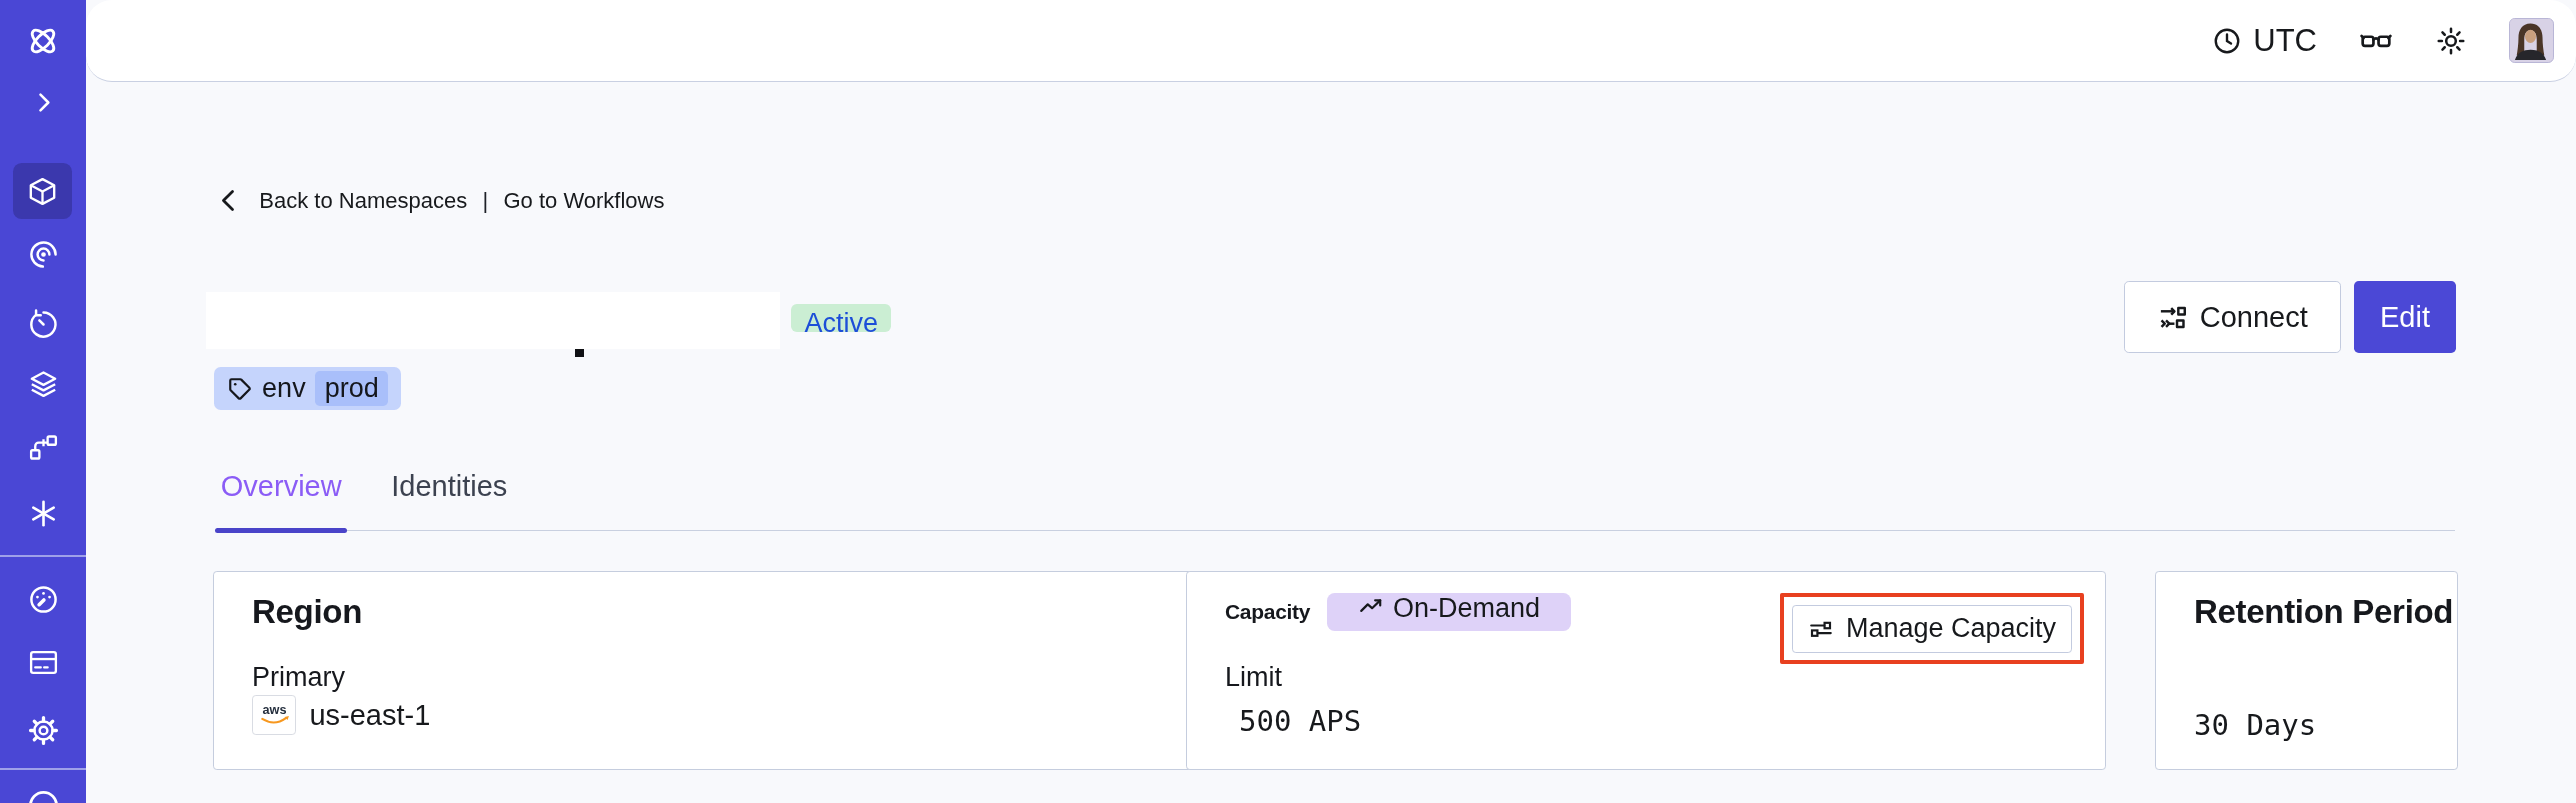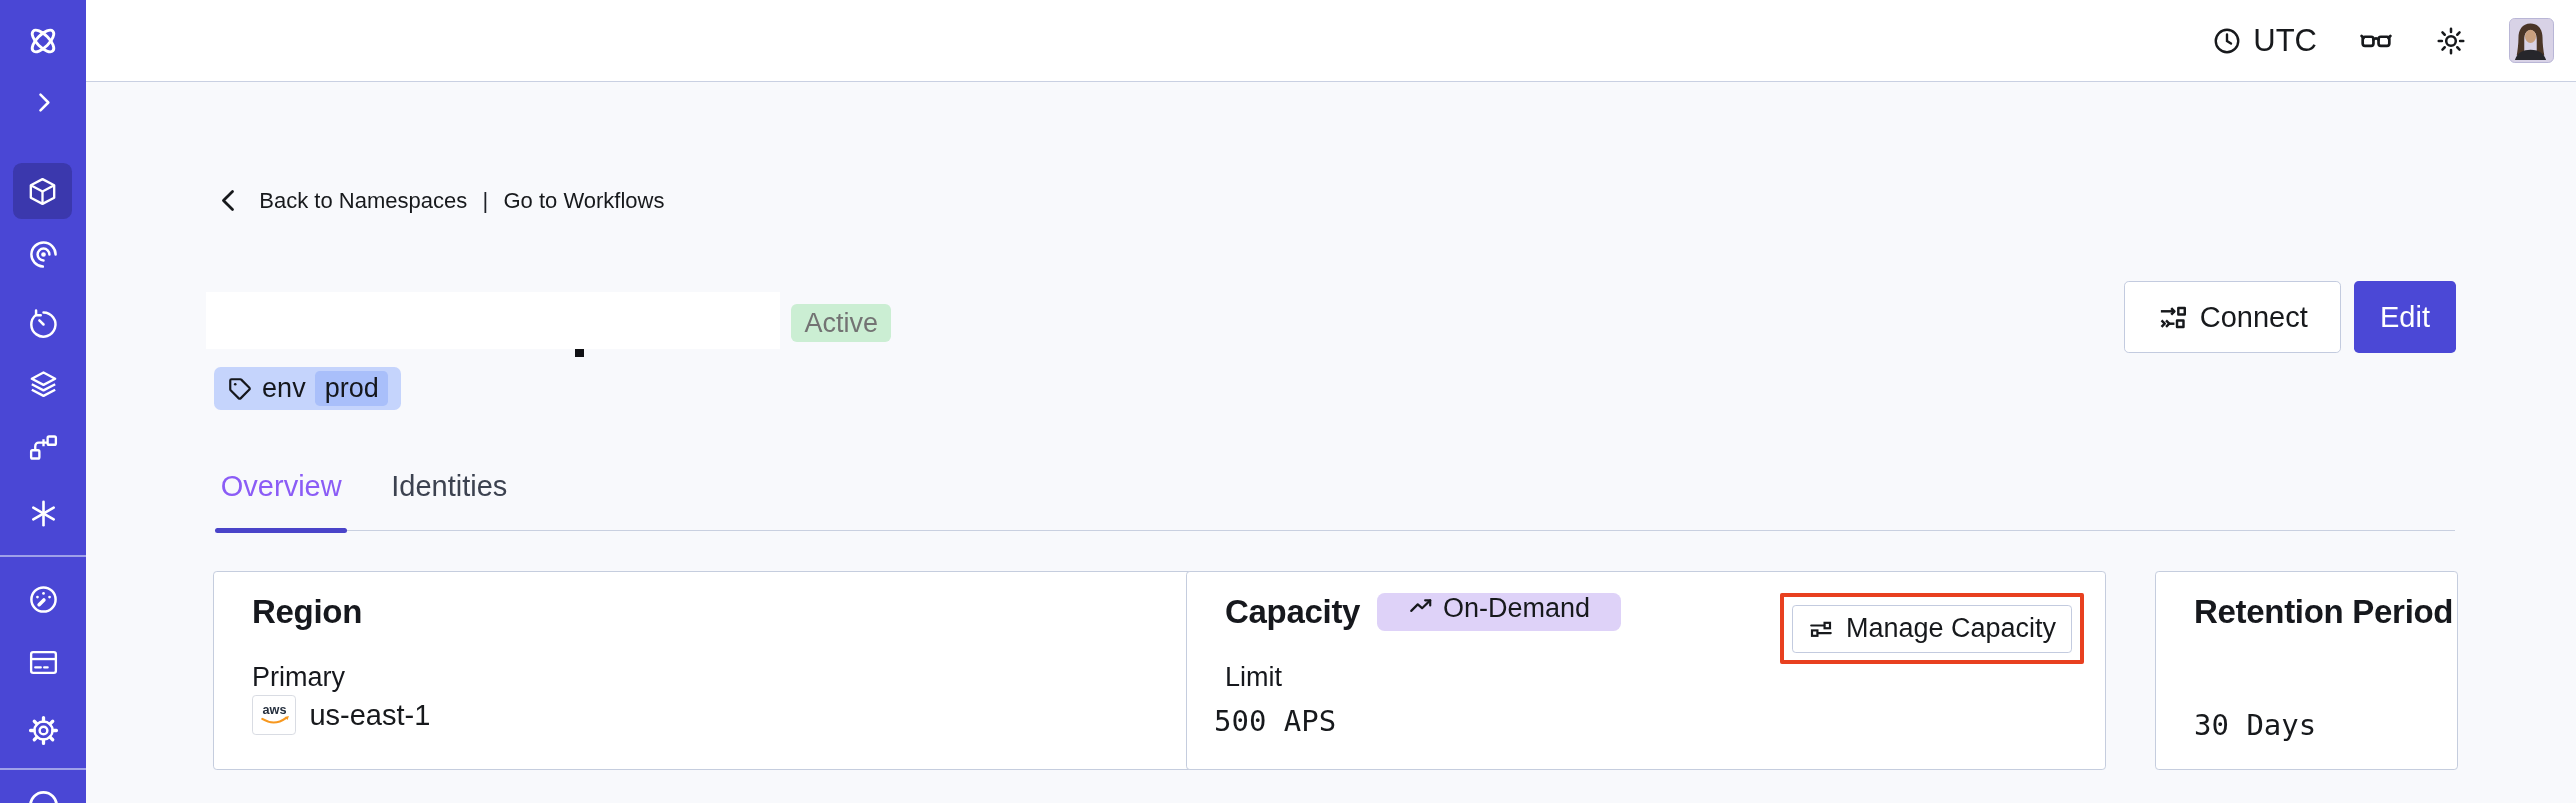--- a/index.html
+++ b/index.html
@@ -11,38 +11,38 @@
   .sidebar { position:absolute; left:0; top:0; width:86px; height:804px; background:#4A47D5; z-index:5; overflow:hidden; }
   .side-item { position:absolute; left:0; width:86px; display:flex; justify-content:center; cursor:pointer; }
   .side-item svg { display:block; }
   .active-wrap { position:absolute; left:13.4px; top:163px; width:59px; height:56px; background:#3B38AD; border-radius:8.6px;
                  display:flex; align-items:center; justify-content:center; }
   .side-divider { position:absolute; left:0; width:86px; height:1.9px; background:rgba(230,235,250,0.55); }
 
   
   .topbar { position:absolute; left:86px; top:0; width:2490px; height:82px; background:#ffffff;
             border-bottom:1.9px solid #c9d0e2; display:flex; align-items:center; justify-content:flex-end;
-            padding-right:22px; gap:42px; z-index:4; }
+            padding-right:22px; gap:42px; z-index:4;border-radius:26px; }
   .tz-group { display:flex; align-items:center; gap:11.5px; cursor:pointer; }
   .tz-label { font-size:31px; font-weight:400; color:#17191c; }
   .avatar { width:45px; height:45px; border-radius:5.8px; border:1.9px solid #b9b6d6; background:#d8d2e6; overflow:hidden; cursor:pointer; }
 
   
   .content { position:absolute; left:86px; top:82px; width:2490px; height:721px; background:#f8f9fc; }
 
   .breadcrumb { position:absolute; left:129px; top:104px; display:flex; align-items:center; gap:15.3px;
                 font-size:22px; font-weight:500; color:#17191c; }
   .crumb { cursor:pointer; }
   .crumb-sep { font-weight:400; color:#1e2128; }
 
   .name-redaction { position:absolute; left:120px; top:210px; width:574px; height:57px; background:#ffffff; z-index:2; }
   .redaction-artifact { position:absolute; left:489px; top:267px; width:8.6px; height:7.7px; background:#101114; z-index:1; }
 
-  .status-badge { position:absolute; left:705px; top:222px; height:38px; line-height:38px; padding:0 13.4px;
-                  background:#CBEED3; color:#737373; border-radius:5.8px; font-size:27px; font-weight:500; }
+  .status-badge { position:absolute; left:705px; top:222px; height:28px; line-height:38px; padding:0 13.4px;
+                  background:#CBEED3; color:#1d4ed8; border-radius:5.8px; font-size:27px; font-weight:500; }
 
   .btn { display:flex; align-items:center; justify-content:center; gap:11.5px; background:#fff;
          border:1.9px solid #c3cbdf; border-radius:4.8px; font-size:29px; font-weight:500; color:#17191c; cursor:pointer; }
   .connect-btn { position:absolute; left:2038px; top:199px; width:217px; height:72px; }
   .edit-btn { position:absolute; left:2268px; top:199px; width:102px; height:72px; background:#4B48D6;
               border:none; color:#ffffff; display:flex; align-items:center; justify-content:center;
               border-radius:4.8px; font-size:29px; font-weight:500; cursor:pointer; }
 
   .tag-chip { position:absolute; left:128px; top:285px; height:43px; display:flex; align-items:center; gap:9.6px;
               padding:0 12.5px; background:#C5D4FC; border-radius:6.7px; font-size:27px; color:#15171c; cursor:pointer; }
@@ -55,36 +55,36 @@
   .tab.active::after { content:""; position:absolute; left:0; right:0; bottom:-2.9px; height:4.8px;
                        background:#4A44C9; border-radius:2.9px; }
 
   
   .card { position:absolute; top:489px; height:199px; background:#ffffff; border:1.9px solid #c5cdde; border-radius:3.8px; }
   .card-region { left:127px; width:1013px; }
   .card-capacity { left:1100px; width:920px; }
   .card-retention { left:2069px; width:303px; }
   .card-title { position:absolute; left:38px; top:21px; font-size:33px; font-weight:600; color:#16181d; letter-spacing:-0.3px; }
   .title-row { position:absolute; left:38px; top:21px; display:flex; align-items:center; gap:17.3px; }
-  .title-row .t { font-size:33px; font-weight:600; color:#16181d; letter-spacing:-0.3px; }
+  .title-row .t { font-size:21px; font-weight:600; color:#16181d; letter-spacing:-0.3px; }
   .pill { display:flex; align-items:flex-start; gap:8.6px; height:38px; padding:0 31px; background:#DED2F8;
           border-radius:7.7px; font-size:27px; font-weight:500; color:#17191c; }
   .card-btn { position:absolute; display:flex; align-items:center; gap:11.5px; height:54px; padding:0 19px;
               background:#fff; border:1.9px solid #c3cbdf; border-radius:3.8px; font-size:27px; font-weight:500;
               color:#17191c; cursor:pointer; }
   .add-replica { right:40px; top:29px; }
   .annotation-box { position:absolute; right:21px; top:21px; border:4.8px solid #E8401F; padding:7.7px; border-radius:1.9px; }
   .annotation-box .card-btn { position:static; height:48px; padding:0 15.3px; }
   .field-label { position:absolute; left:38px; top:90px; font-size:27px; color:#16181d; }
   .value-row { position:absolute; left:38px; top:123px; display:flex; align-items:center; gap:13.4px; }
   .aws-box { width:44px; height:40px; border:1.9px solid #d9dce3; border-radius:3.8px; background:#fff;
              display:flex; align-items:center; justify-content:center; }
   .region-value { font-size:29px; color:#17191c; }
   .mono-value { font-family:"DejaVu Sans Mono", monospace; font-size:29px; color:#17191c; letter-spacing:0px; }
-  .cap-value { position:absolute; left:27px; top:132px; }
+  .cap-value { position:absolute; left:52px; top:132px; }
   .ret-value { position:absolute; left:38px; top:136px; }
 
   svg { display:block; }
 </style>
 </head>
 <body>
 
 <div class="screen">
 
   <nav class="sidebar">

